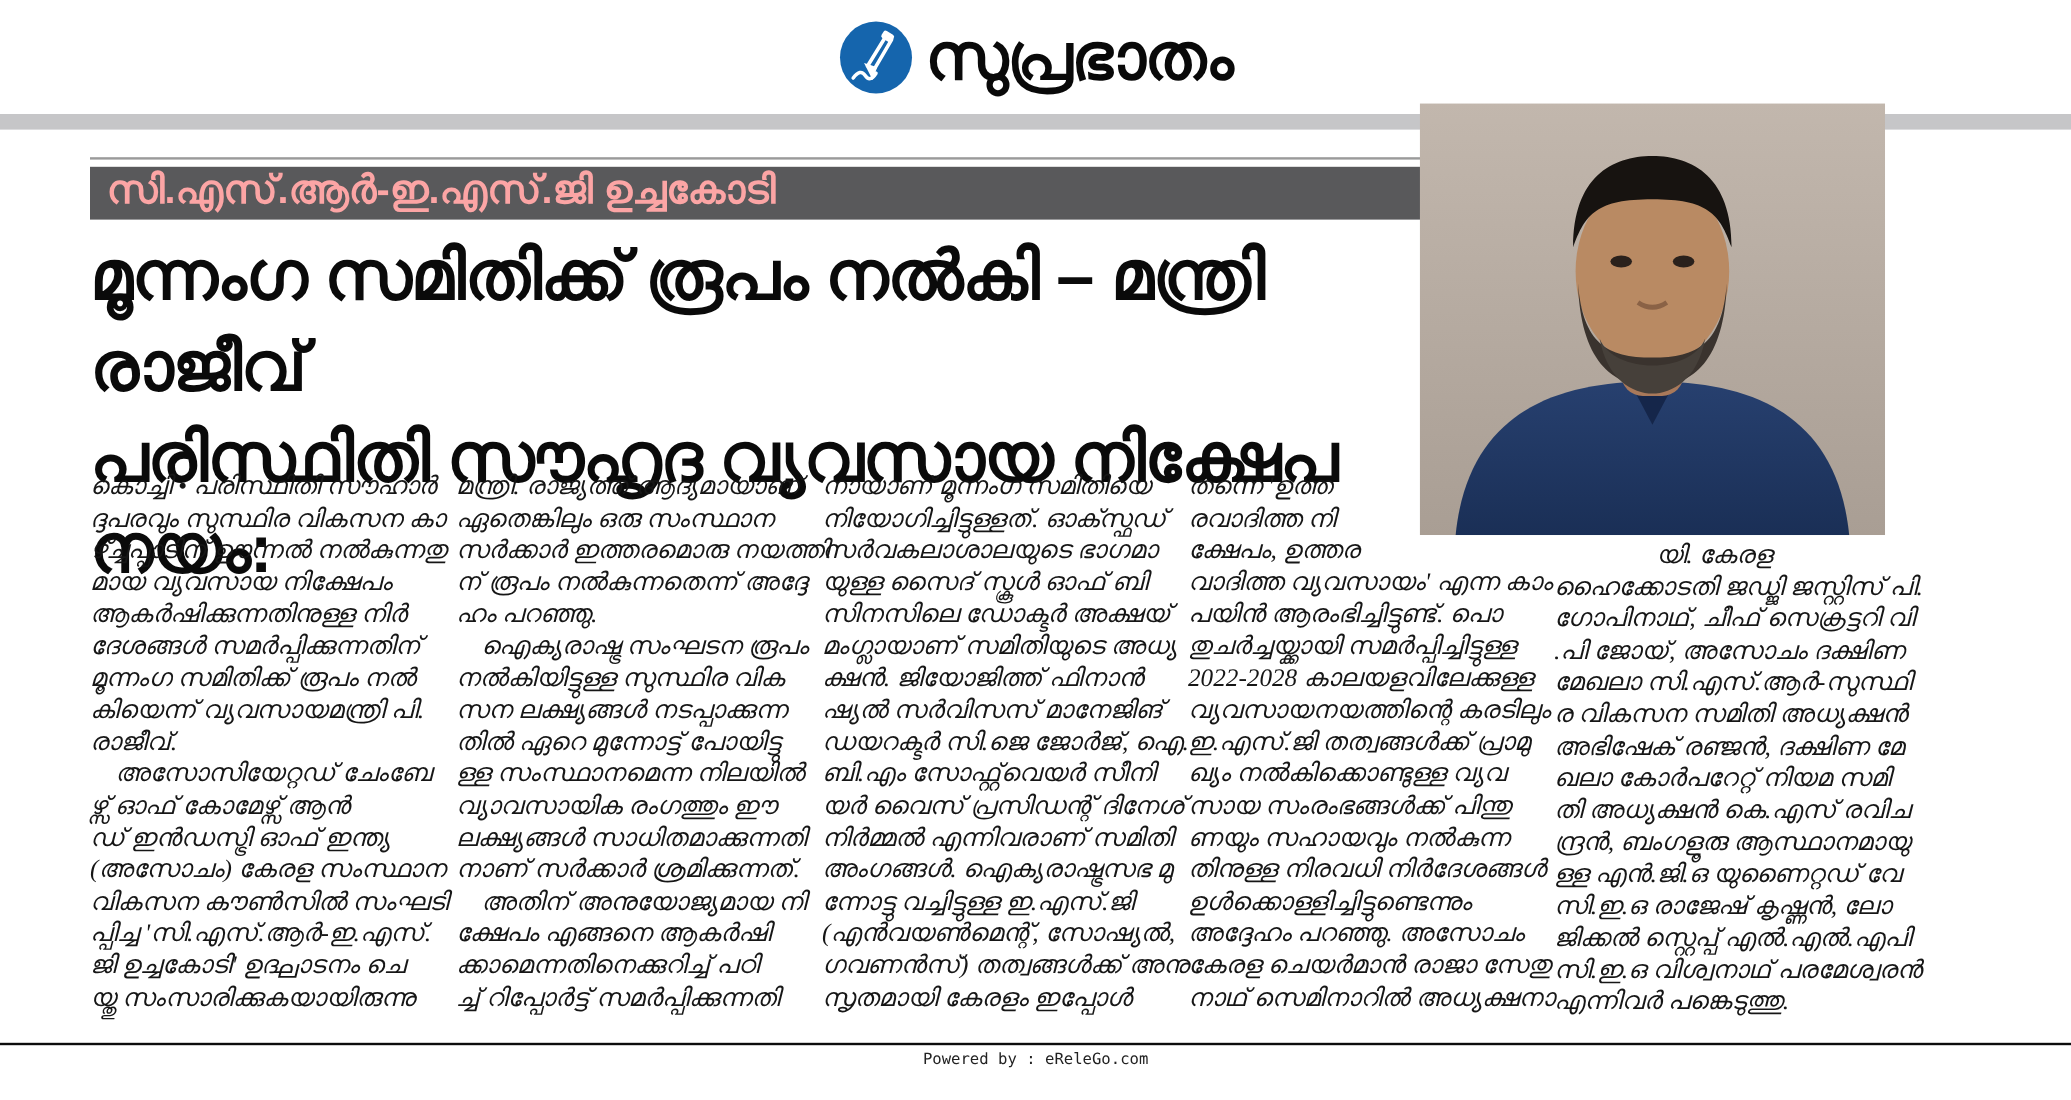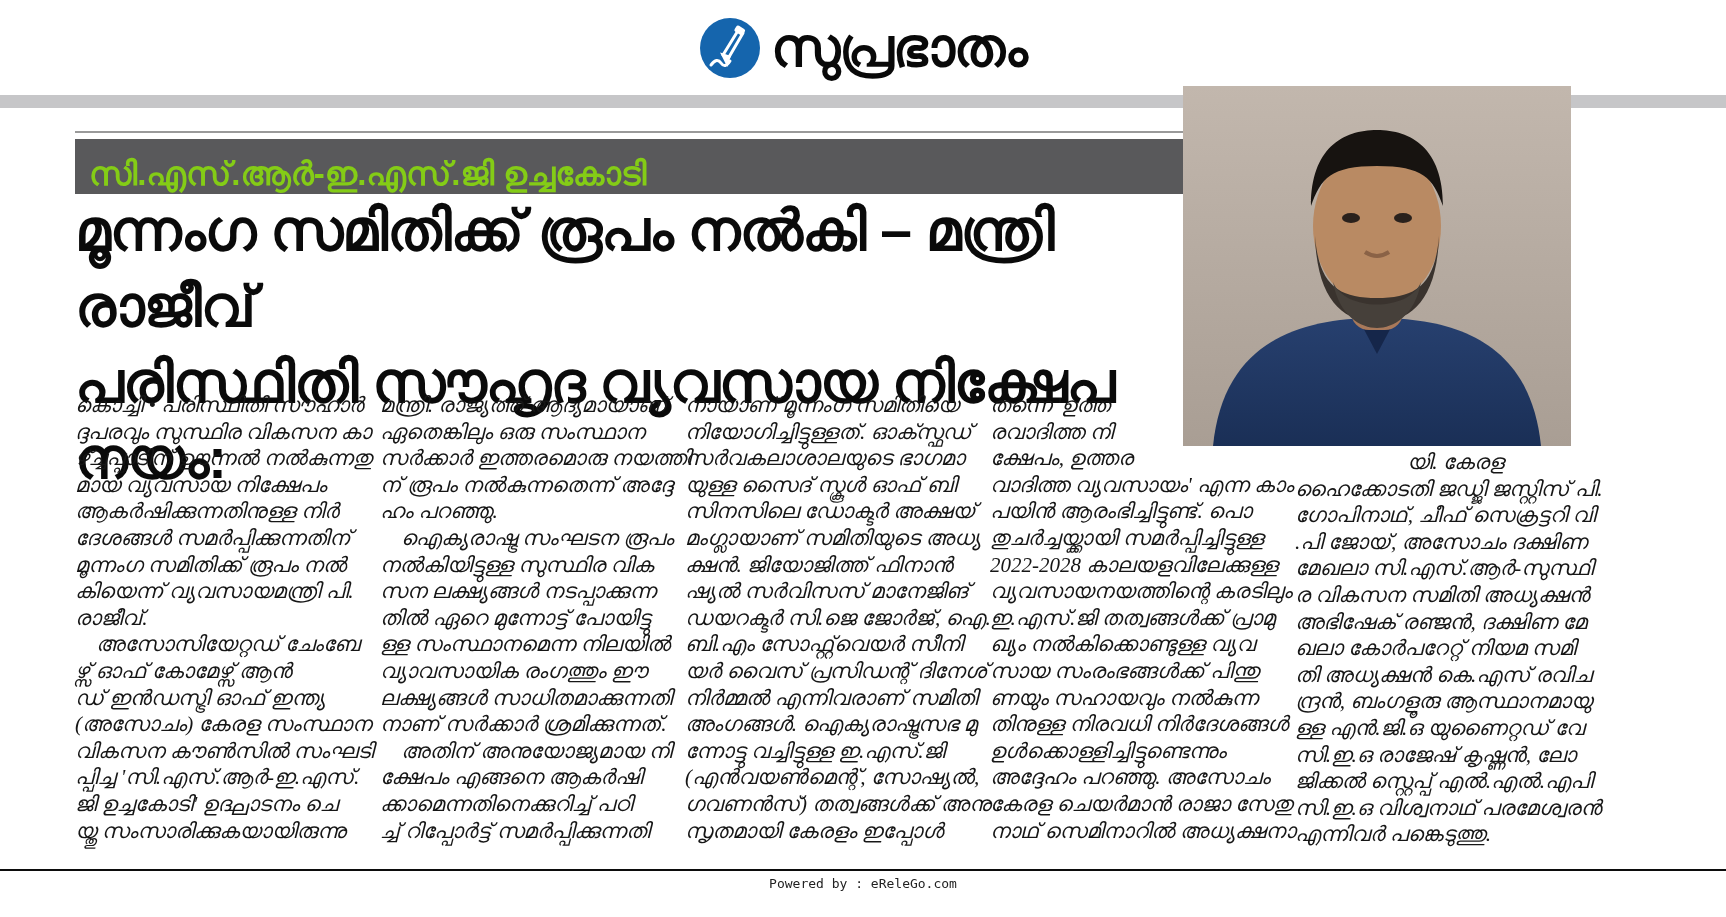--- a/index.html
+++ b/index.html
@@ -19,23 +19,23 @@
     font-family:"Liberation Sans", sans-serif;
     font-size:54px; font-weight:800; color:#090909; letter-spacing:-1px;
   }
   .top-gray-bar {
     position:absolute; left:0; top:95px; width:100%; height:13px;
     background:#c6c6c8;
   }
   
   .kicker-rule { position:absolute; left:75px; top:131px; width:1112px; height:2px; background:#9a9a9a; }
   .kicker-bar {
-    position:absolute; left:75px; top:139px; width:1112px; height:55px;
-    background:#59595b; color:#84cc16;
-    display:flex; align-items:flex-end; padding-left:14px; box-sizing:border-box;
+    position:absolute; left:75px; top:139px; width:1112px; height:44px;
+    background:#59595b; color:#fca5a5;
+    display:flex; align-items:flex-start; padding-left:14px; box-sizing:border-box;
     font-family:"Liberation Sans", sans-serif; font-weight:700; font-size:33px;
   }
   
   .headline {
     position:absolute; left:75px; top:192px; width:1115px;
     font-family:"Liberation Sans", sans-serif;
     font-weight:900; font-size:57px; line-height:76px; color:#0a0a0a;
     letter-spacing:-1px;
   }
   
@@ -47,21 +47,21 @@
   .columns {
     position:absolute; left:75px; top:392px; width:1498px;
     display:flex; gap:27px;
   }
   .column {
     width:278px; flex:0 0 auto;
     font-size:21px; line-height:26.6px; color:#161616;font-style:italic;
   }
   .column .line { white-space:nowrap; }
   .column:nth-child(5) { padding-top:57px; }
-  .column:nth-child(5) .line:first-child { margin-left:112px; }
+  .column:nth-child(5) .line:first-child { margin-left:85px; }
   
   .footer-rule { position:absolute; left:0; top:869px; width:100%; height:2px; background:#0c0c0c; }
   .footer {
     position:absolute; left:0; top:876px; width:100%;
     text-align:center; color:#222;
     font-family:"DejaVu Sans Mono", "Liberation Mono", monospace;
     font-size:13px; line-height:15px;
   }
 </style>
 </head>

